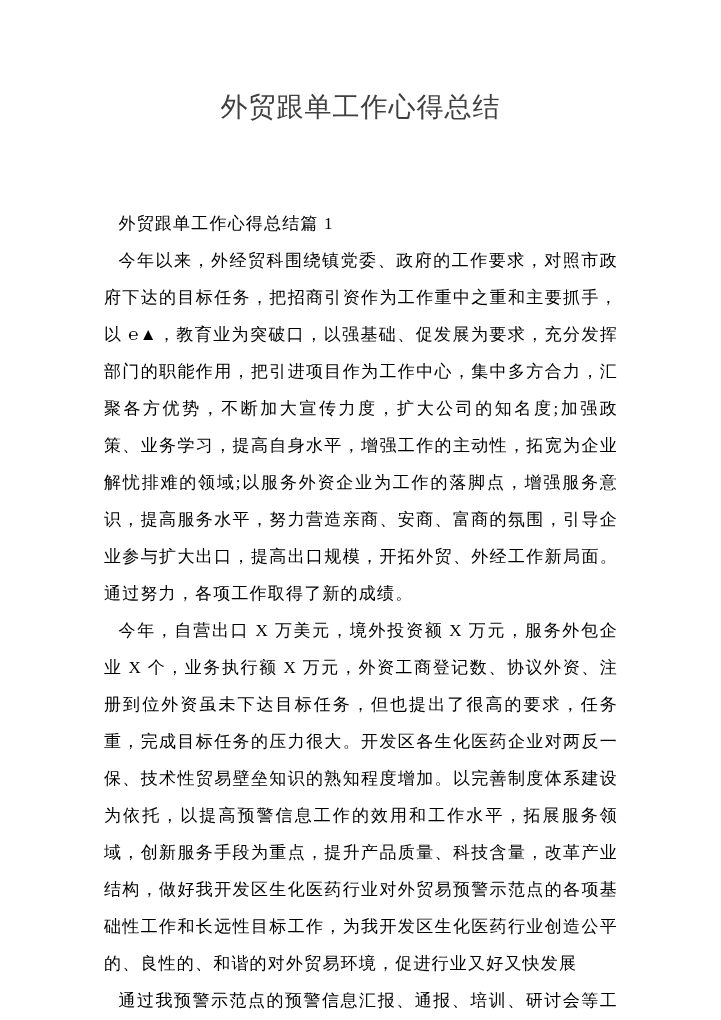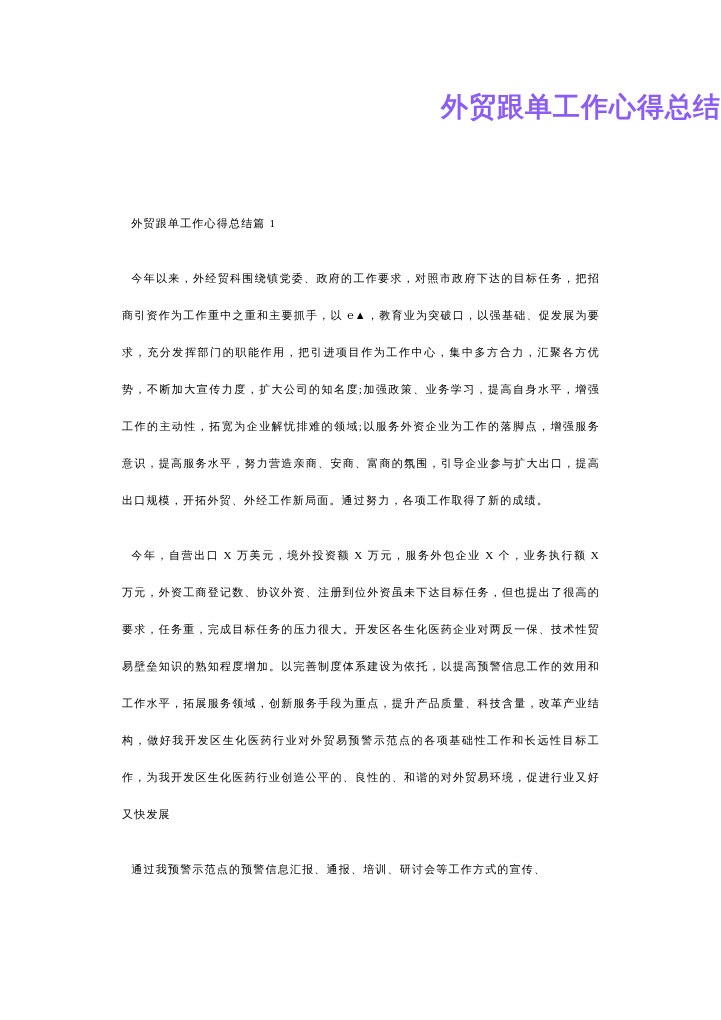--- a/index.html
+++ b/index.html
@@ -12,34 +12,34 @@
     width: 721px;
     height: 1020px;
     background: #ffffff;
     overflow: hidden;
     font-family: "Liberation Serif", "DejaVu Serif", serif;
     color: #000000;
   }
   .doc-title {
     margin: 0;
     padding-top: 88px;
-    text-align: right;
+    text-align: center;
     font-size: 27px;
     line-height: 38px;
-    font-weight: bold;
-    color: #8b5cf6;
+    font-weight: normal;
+    color: #404040;
     letter-spacing: 1px;
     font-family: "Liberation Serif", "DejaVu Serif", serif;
   }
   .content {
     padding: 0 103px 0 104px; 
   }
   .para {
-    margin: 18px;
-    font-size: 11px;
+    margin: 0;
+    font-size: 17px;
     line-height: 37px;
     text-align: justify;
     letter-spacing: 1.2px;
     text-indent: 0.85em;
     color: #000000;
     word-break: break-all;
   }
   .para.first {
     margin-top: 79px;
   }

